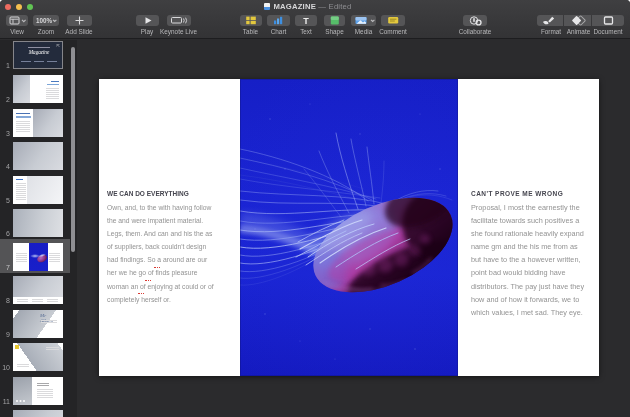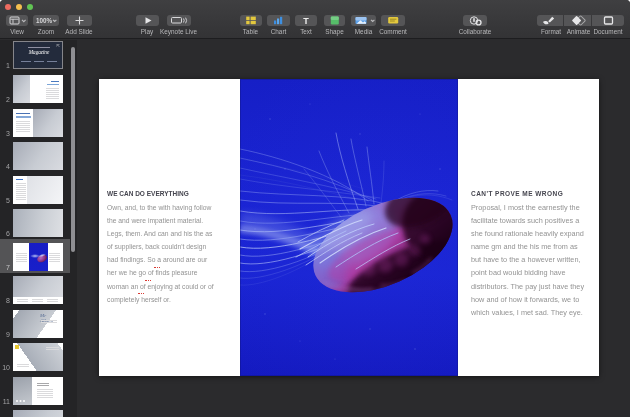--- a/index.html
+++ b/index.html
@@ -35,20 +35,21 @@
   .sq{position:absolute;width:6px;border-bottom:1.5px dotted #d93a33;}
 </style>
 </head>
 <body>
 <div id="win">
 
   <div id="bar">
     <div class="light" style="left:5.2px;background:#ed6b60;"></div>
     <div class="light" style="left:15.8px;background:#f5bf4f;"></div>
     <div class="light" style="left:26.5px;background:#61c454;"></div>
+    <div id="ttl"><span style="display:inline-block;width:6px;height:7px;vertical-align:-1px;margin-right:3px;background:linear-gradient(#f2f2f2 55%,#4a90e0 55%);border-radius:1px;"></span>MAGAZINE <span class="dim">— Edited</span></div>
 
     <div class="btn" id="b-view" style="left:5.5px;width:22.5px;">
       <svg width="22.5" height="11" viewBox="0 0 22.5 11">
         <rect x="4" y="2" width="9" height="7" rx="1" fill="none" stroke="#d9d9db" stroke-width="1"></rect>
         <line x1="4.5" y1="4.2" x2="12.5" y2="4.2" stroke="#d9d9db" stroke-width="0.9"></line>
         <line x1="7" y1="4.2" x2="7" y2="8.5" stroke="#d9d9db" stroke-width="0.9"></line>
         <path d="M16,4.8 l1.8,1.8 1.8,-1.8" fill="none" stroke="#bcbcbe" stroke-width="1.1"></path>
       </svg>
     </div>
     <div class="btn" id="b-zoom" style="left:33px;width:26px;">

